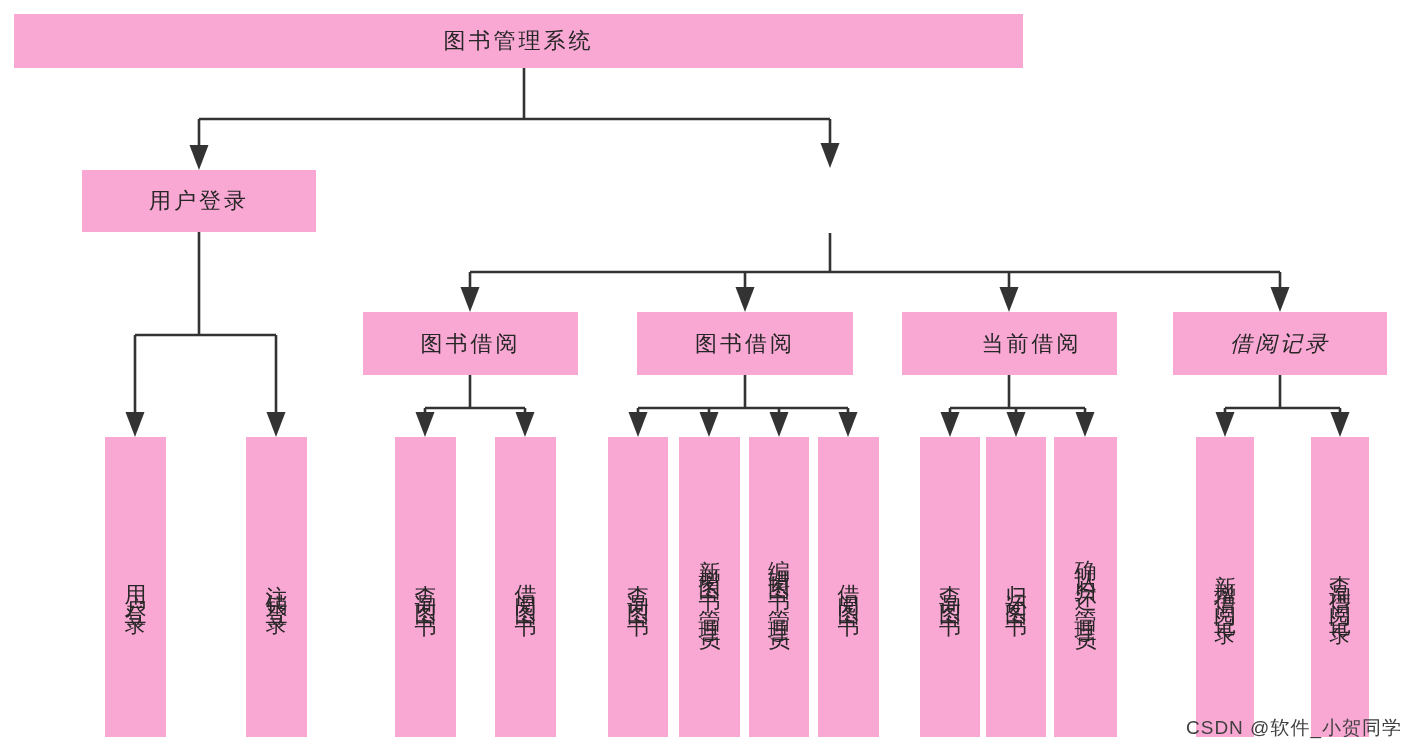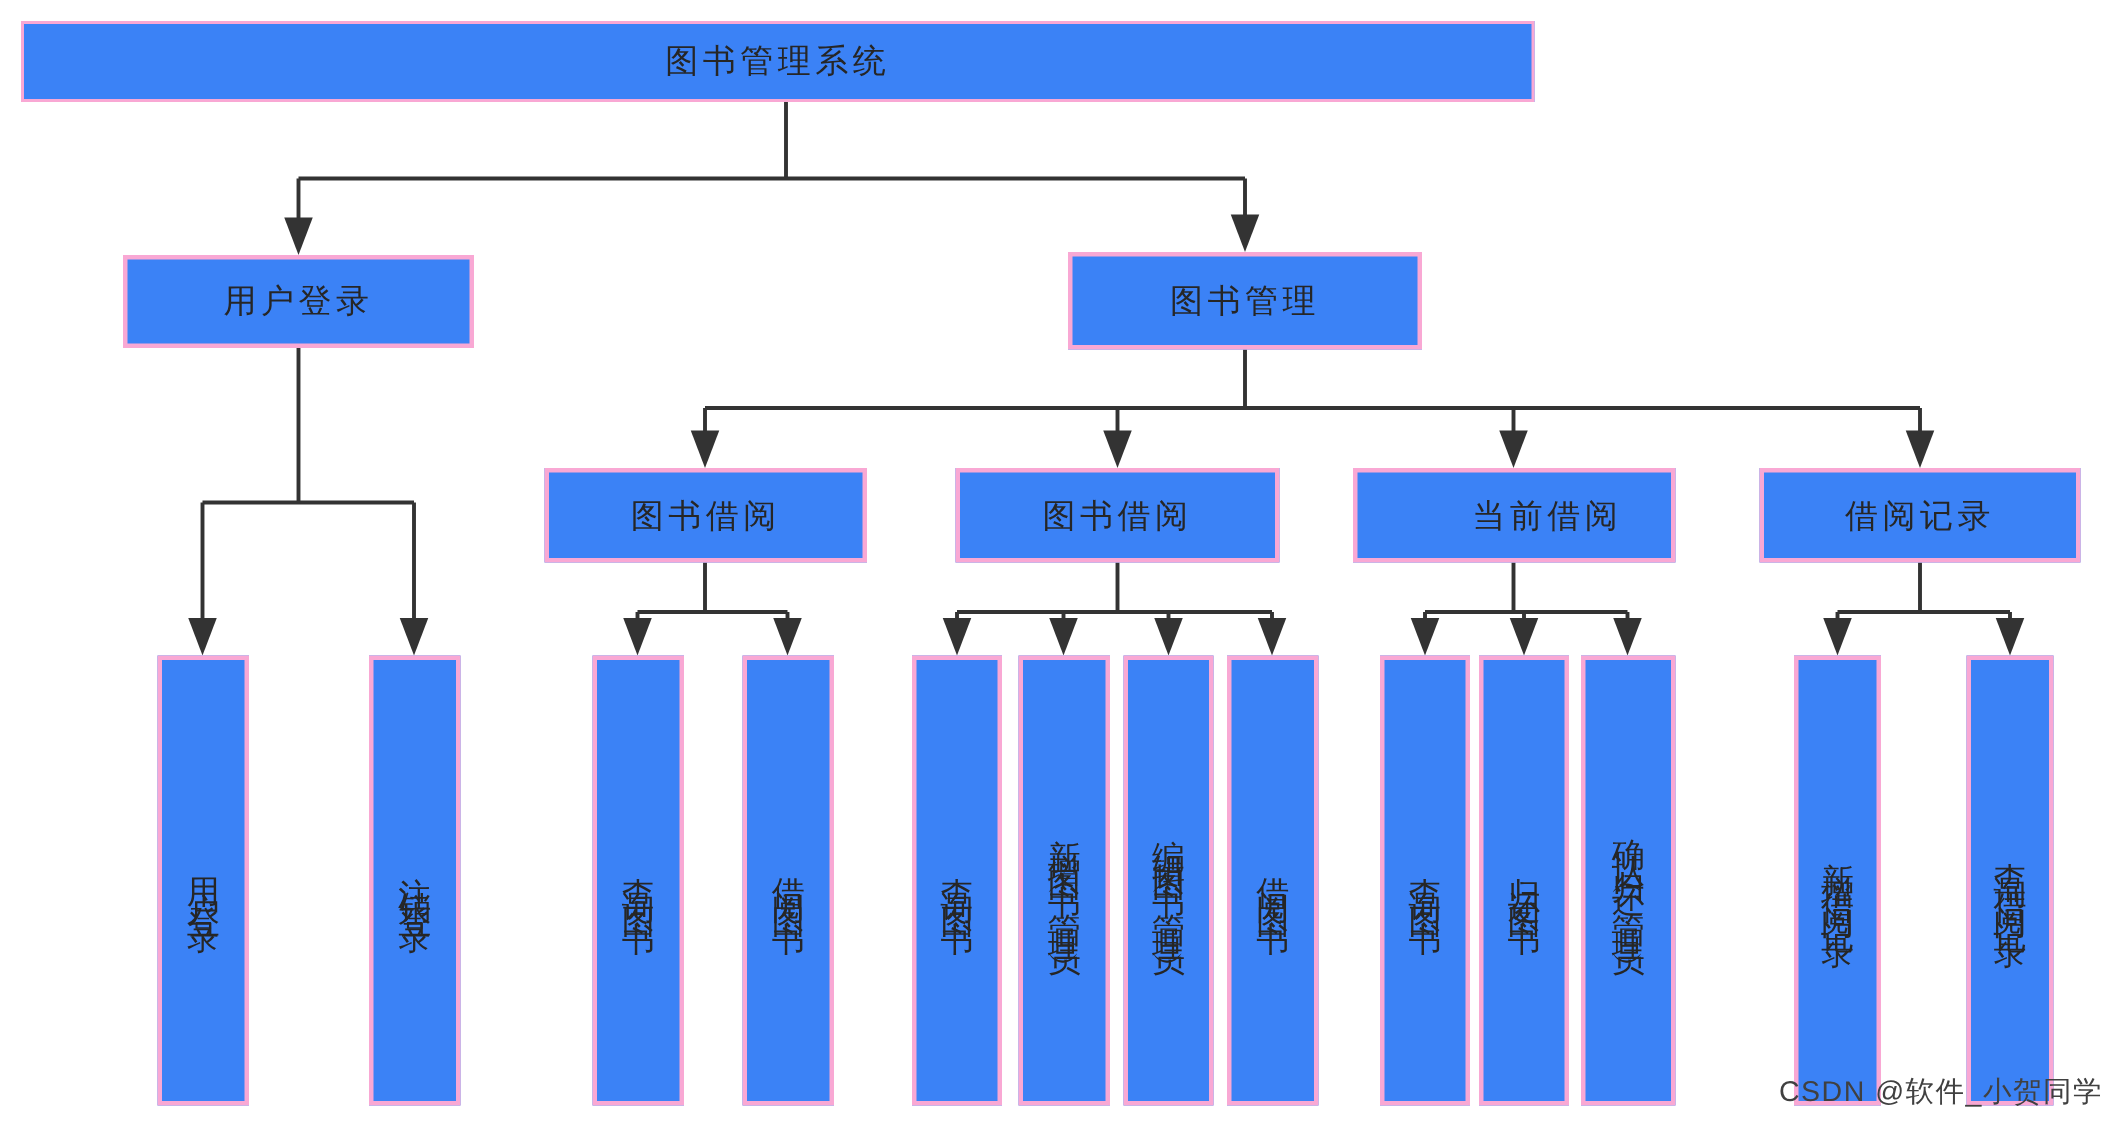--- a/index.html
+++ b/index.html
@@ -7,21 +7,21 @@
     position:relative;
     width:1405px;height:747px;
     background:#ffffff;
     font-family:"Liberation Sans","DejaVu Sans",sans-serif;
     color:#262626;
     overflow:hidden;
   }
   .connectors{position:absolute;left:0;top:0;z-index:0;}
   .node{
     position:absolute;
-    background:#3b82f6;
+    background:#f9a8d4;
     border:3px solid #f9a8d4;
     box-sizing:border-box;
     display:flex;align-items:center;justify-content:center;
     z-index:1;
   }
   .node.h span{
     font-size:22px;
     letter-spacing:3px;
     white-space:nowrap;
     color:#262626;
@@ -119,34 +119,31 @@
     </g>
   </svg>
 
   <div class="node h root" style="left:14px;top:14px;width:1009px;height:54px;">
     <span>图书管理系统</span>
   </div>
 
   <div class="node h" style="left:82px;top:170px;width:234px;height:62px;">
     <span>用户登录</span>
   </div>
-  <div class="node h" style="left:712px;top:168px;width:236px;height:65px;">
-    <span>图书管理</span>
-  </div>
 
   <div class="node h" style="left:363px;top:312px;width:215px;height:63px;">
     <span>图书借阅</span>
   </div>
   <div class="node h" style="left:637px;top:312px;width:216px;height:63px;">
     <span>图书借阅</span>
   </div>
   <div class="node h" style="left:902px;top:312px;width:215px;height:63px;padding-left:44px;">
     <span>当前借阅</span>
   </div>
-  <div class="node h" style="left:1173px;top:312px;width:214px;height:63px;">
+  <div class="node h" style="left:1173px;top:312px;width:214px;height:63px;font-style:italic;">
     <span>借阅记录</span>
   </div>
 
   <div class="node v" style="left:105px;top:437px;width:61px;height:300px;">
     <span>用户登录</span>
   </div>
   <div class="node v" style="left:246px;top:437px;width:61px;height:300px;">
     <span>注销登录</span>
   </div>
 

